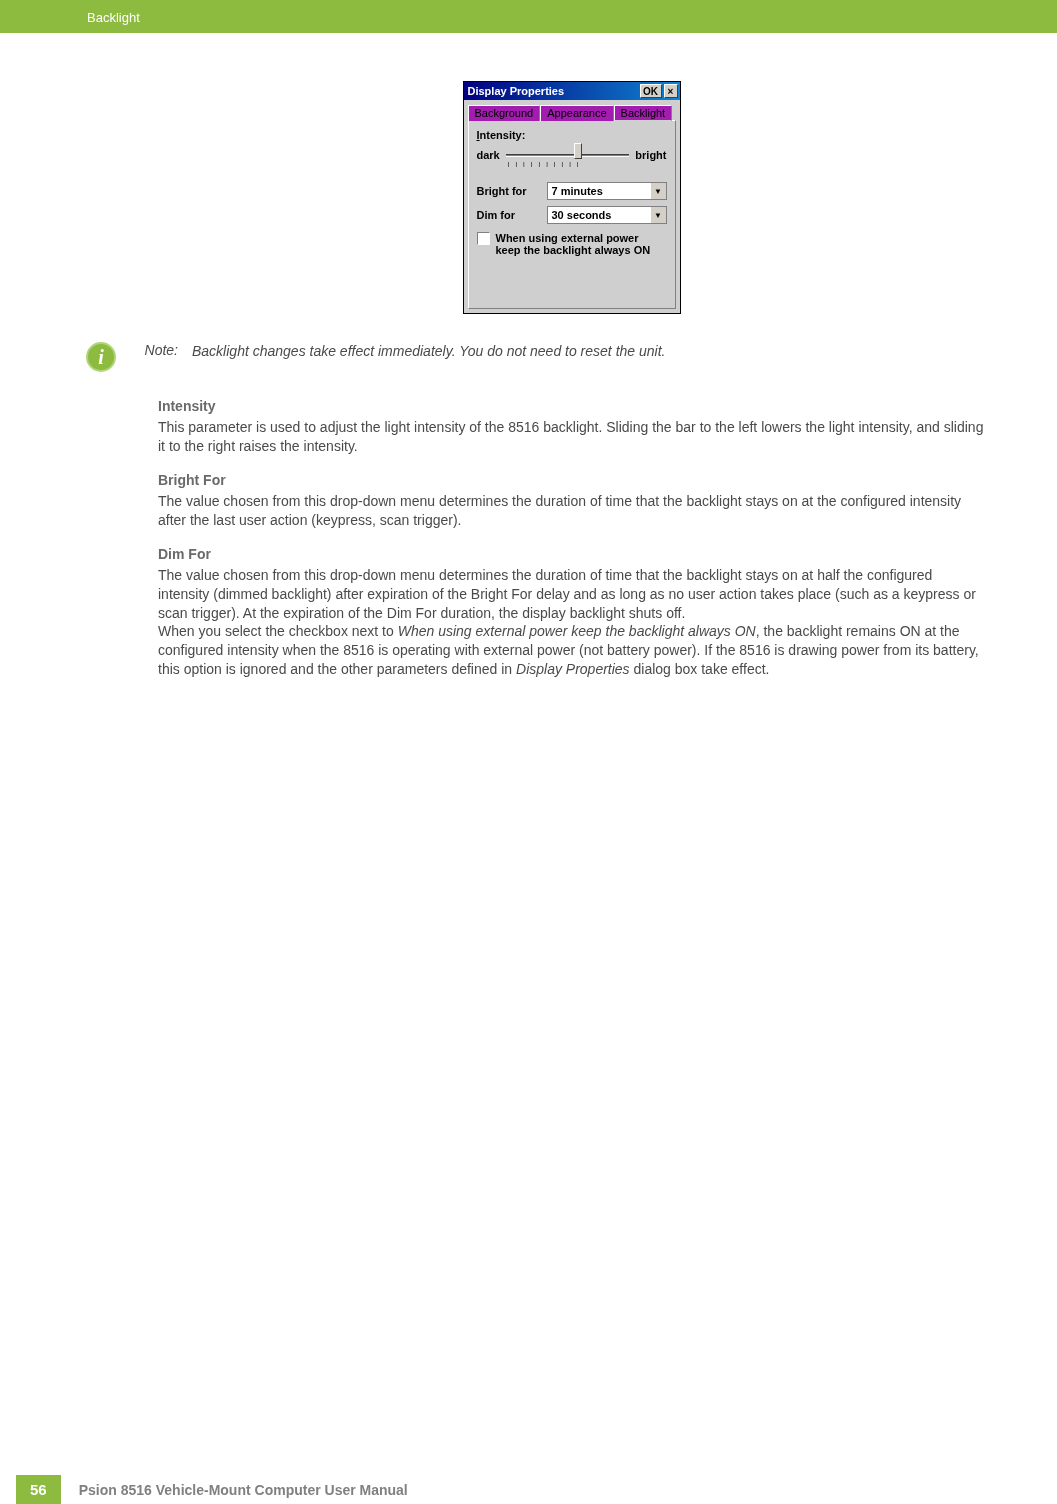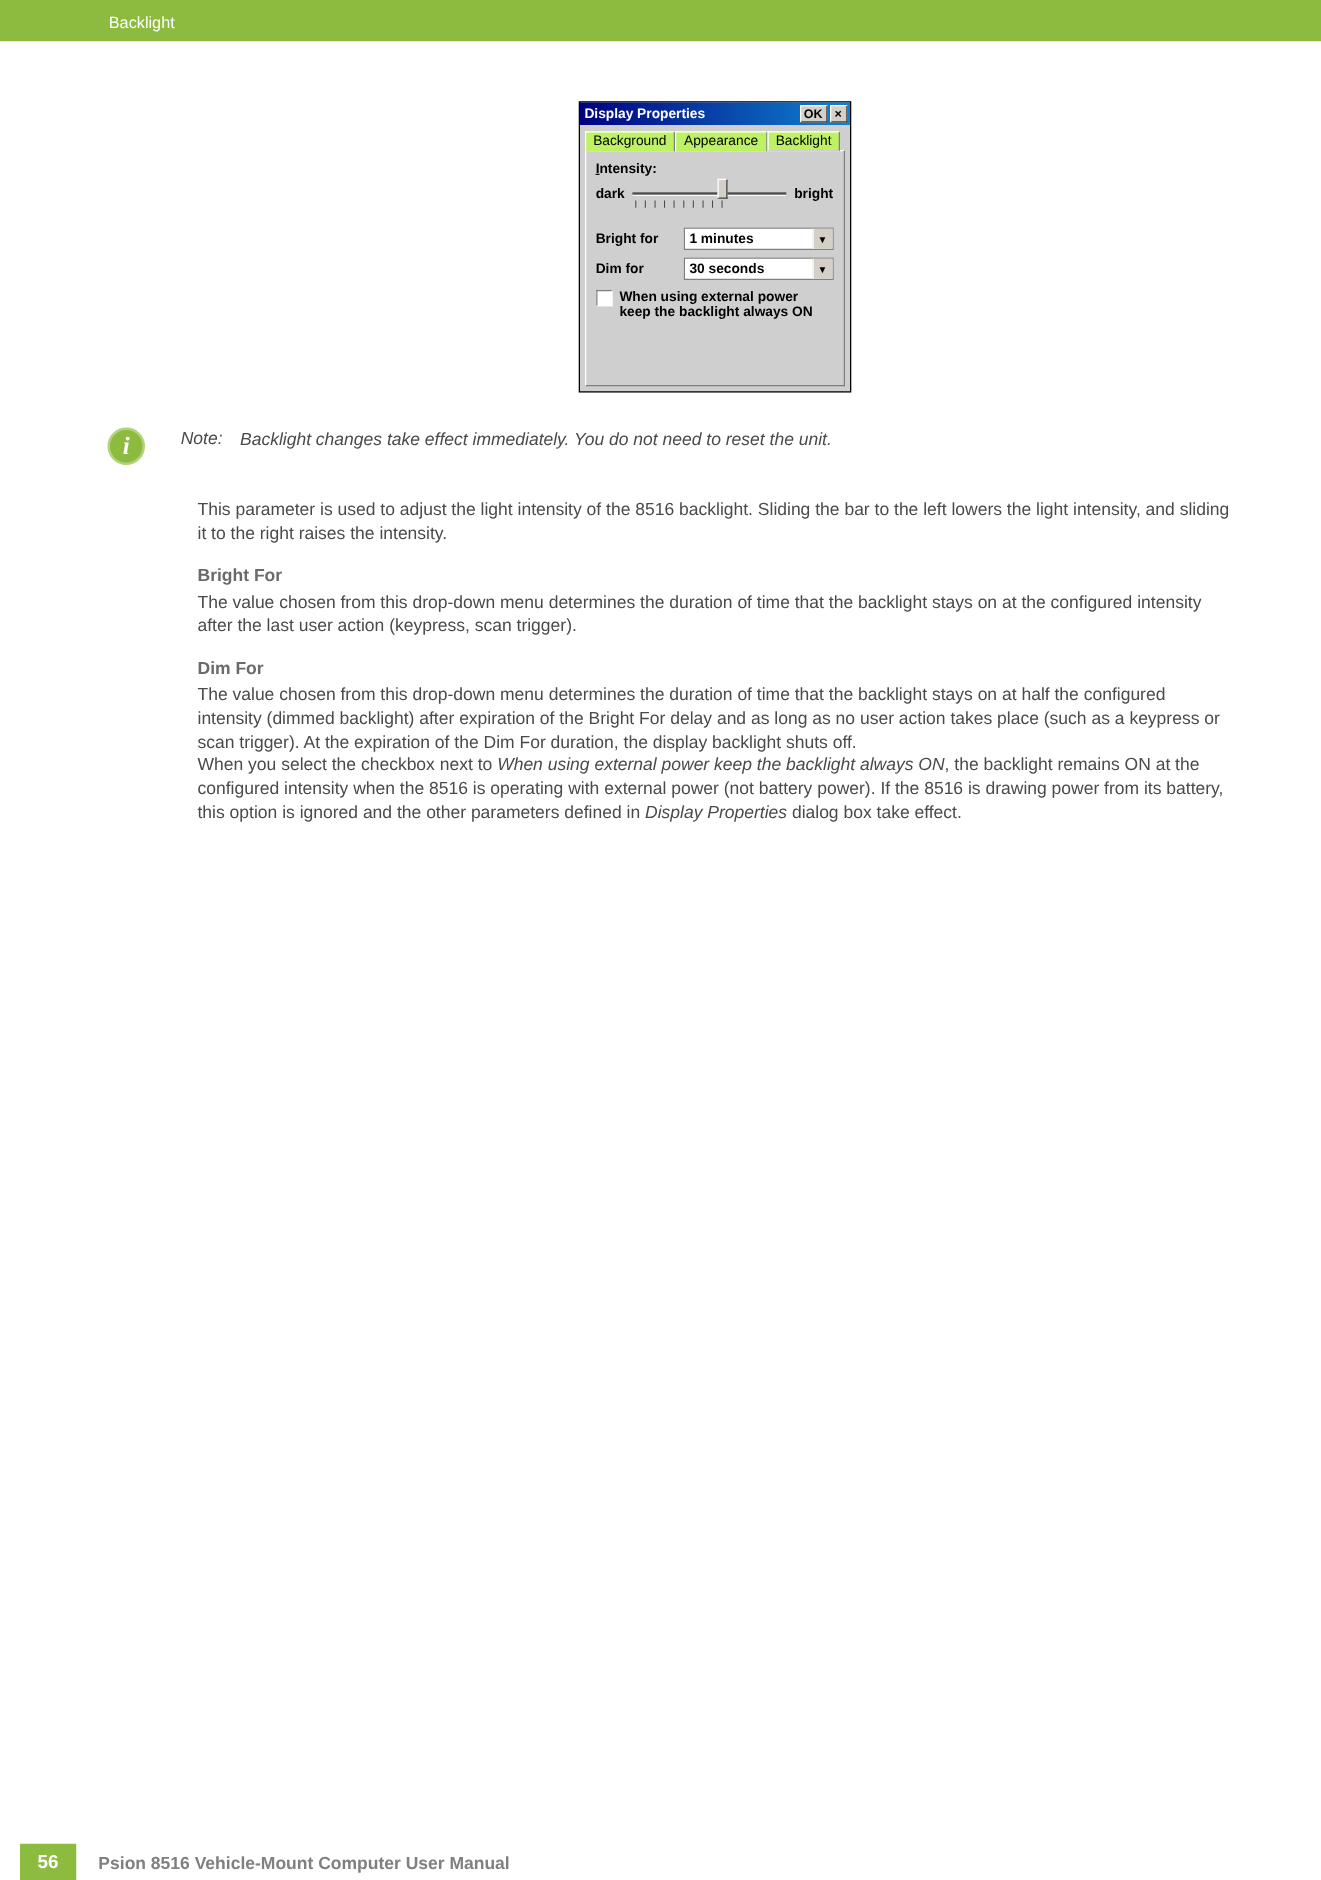--- a/index.html
+++ b/index.html
@@ -64,21 +64,21 @@
     justify-content: center;
     font-family: Tahoma, sans-serif;
   }
   .titlebar .btn.close { min-width: 14px; }
   .tabs {
     display: flex;
     padding: 4px 4px 0 4px;
     gap: 0;
   }
   .tab {
-    background: #bef264;
+    background: #a21caf;
     border: 1px solid #fff;
     border-right-color: #808080;
     border-bottom: none;
     padding: 1px 6px;
     font-size: 11px;
     position: relative;
     top: 1px;
   }
   .tab.active {
     border-bottom: 1px solid #cfcfcf;
@@ -265,21 +265,21 @@
           <div class="slider">
             <div class="track"></div>
             <div class="thumb"></div>
             <div class="ticks">||||||||||</div>
           </div>
           <span class="lbl">bright</span>
         </div>
         <div class="select-row">
           <span class="lbl">Bright for</span>
           <div class="select">
-            <span class="val">1 minutes</span>
+            <span class="val">7 minutes</span>
             <span class="arrow">▼</span>
           </div>
         </div>
         <div class="select-row">
           <span class="lbl">Dim for</span>
           <div class="select">
             <span class="val">30 seconds</span>
             <span class="arrow">▼</span>
           </div>
         </div>
@@ -292,20 +292,21 @@
   </div>
 
   <div class="note-block">
     <div class="note-icon">i</div>
     <div class="note-label">Note:</div>
     <div class="note-text">
       <p>Backlight changes take effect immediately. You do not need to reset the unit.</p>
     </div>
   </div>
 
+  <div class="section-h">Intensity</div>
   <div class="section-p">This parameter is used to adjust the light intensity of the 8516 backlight. Sliding the bar to the left lowers the light intensity, and sliding it to the right raises the intensity.</div>
 
   <div class="section-h">Bright For</div>
   <div class="section-p">The value chosen from this drop-down menu determines the duration of time that the backlight stays on at the configured intensity after the last user action (keypress, scan trigger).</div>
 
   <div class="section-h">Dim For</div>
   <div class="section-p">The value chosen from this drop-down menu determines the duration of time that the backlight stays on at half the configured intensity (dimmed backlight) after expiration of the Bright For delay and as long as no user action takes place (such as a keypress or scan trigger). At the expiration of the Dim For duration, the display backlight shuts off.</div>
 
   <div class="section-p">
     <span>When you select the checkbox next to </span><span class="ital">When using external power keep the backlight always ON</span><span>, the backlight remains ON at the configured intensity when the 8516 is operating with external power (not battery power). If the 8516 is drawing power from its battery, this option is ignored and the other parameters defined in </span><span class="ital">Display Properties</span><span> dialog box take effect.</span>

